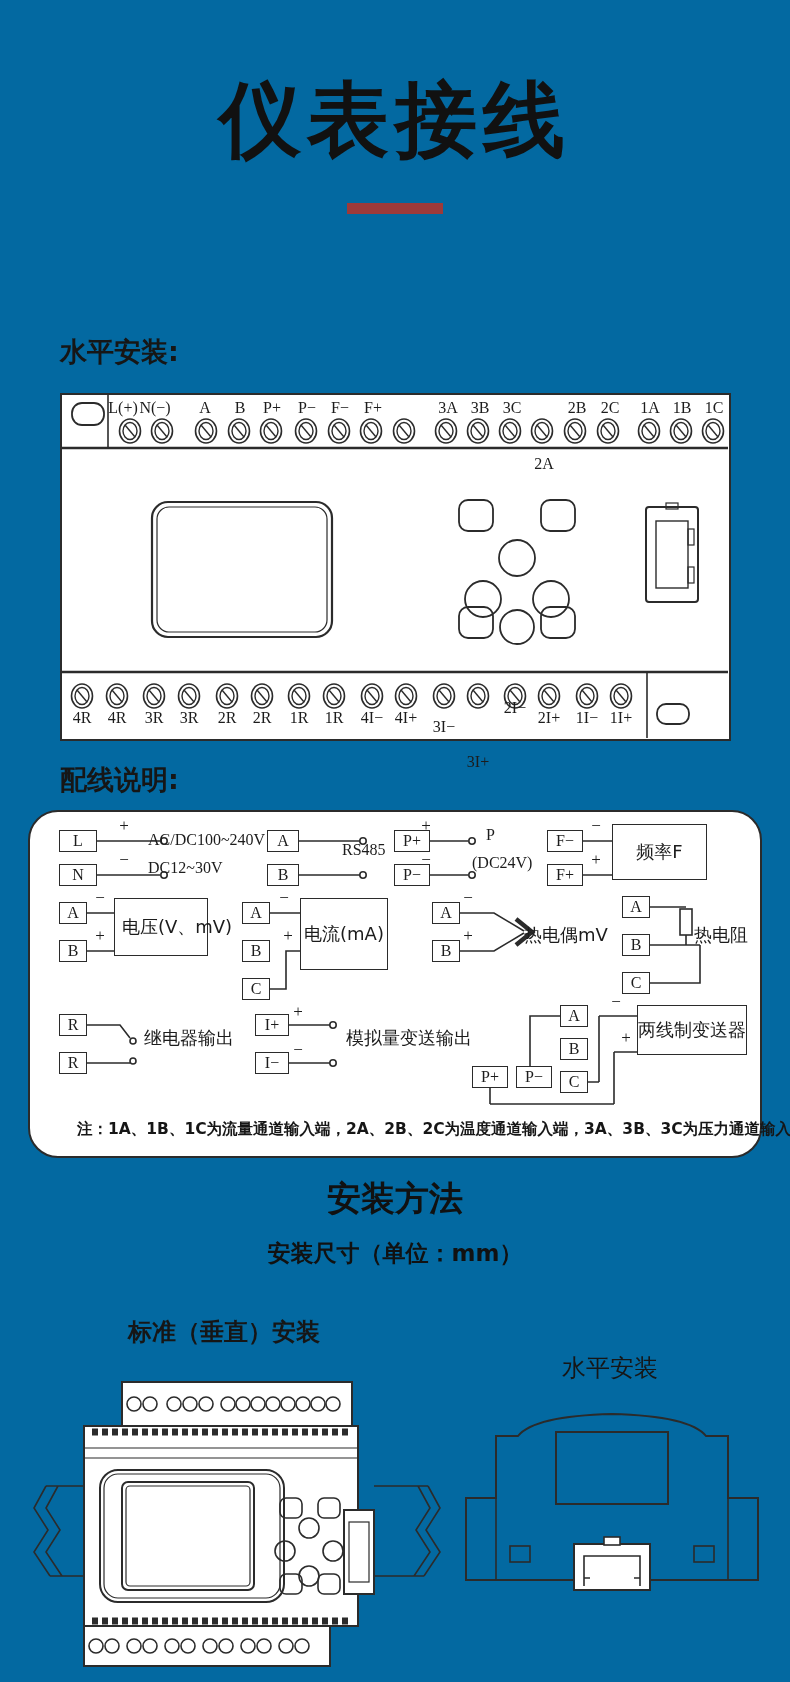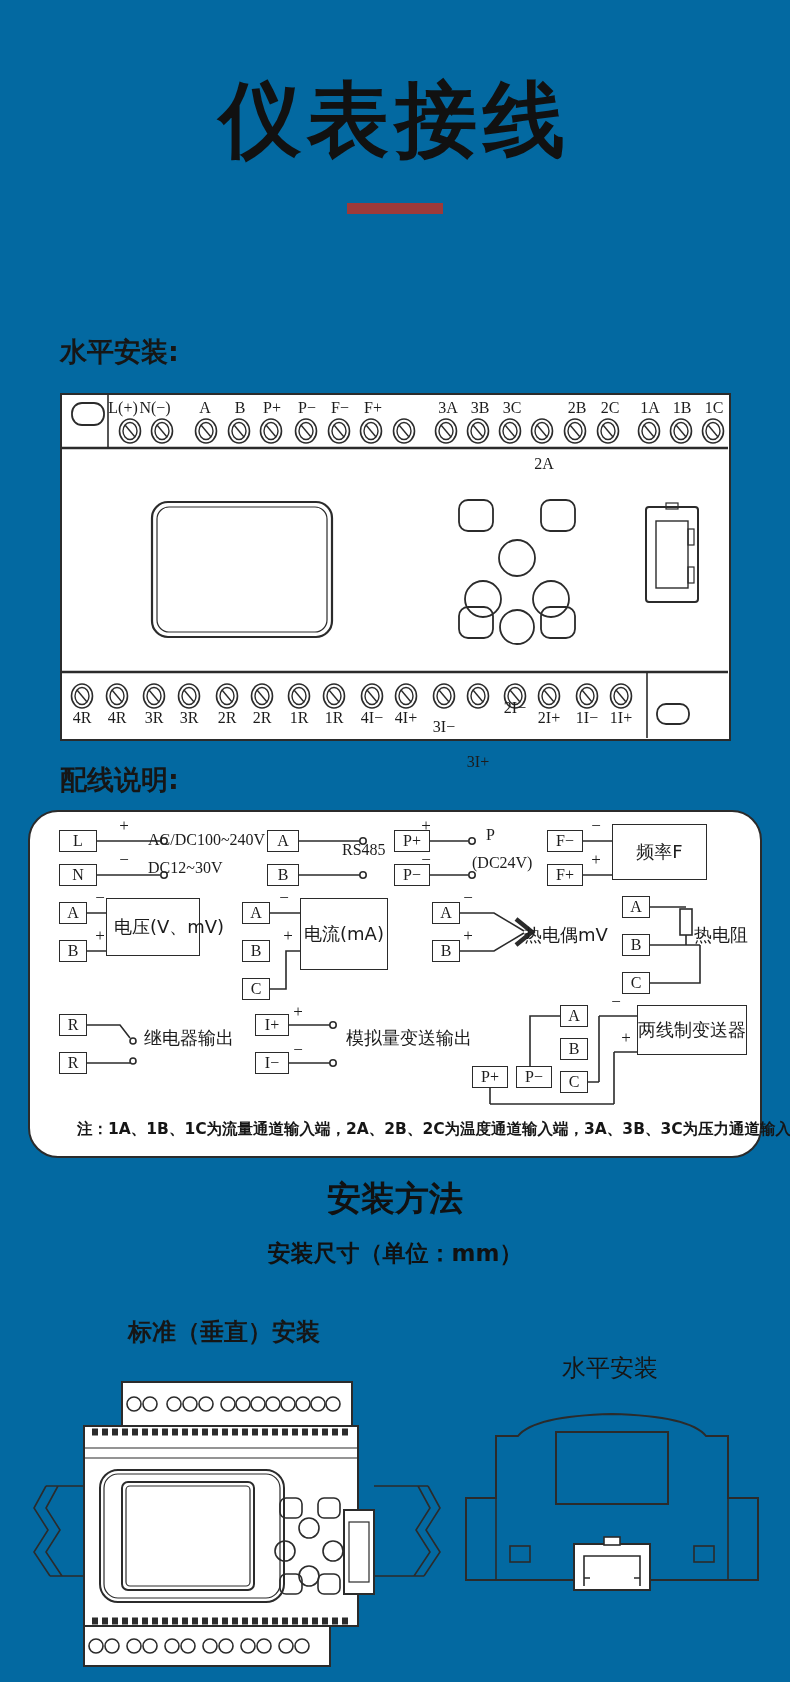--- a/index.html
+++ b/index.html
@@ -349,21 +349,21 @@
         <div class="cad" style="left: 442px; top: 42px;">(DC24V)</div>
         <div class="term-box" style="left: 517px; top: 18px; width: 36px; height: 22px;">F−</div>
         <div class="term-box" style="left: 517px; top: 52px; width: 36px; height: 22px;">F+</div>
         <div class="sign" style="left: 556px; top: 4px;">−</div>
         <div class="sign" style="left: 556px; top: 38px;">+</div>
         <div class="box-label" style="left: 582px; top: 12px; width: 95px; height: 56px;">频率F</div>
         <div class="term-box" style="left: 29px; top: 90px; width: 28px; height: 22px;">A</div>
         <div class="term-box" style="left: 29px; top: 128px; width: 28px; height: 22px;">B</div>
         <div class="sign" style="left: 60px; top: 76px;">−</div>
         <div class="sign" style="left: 60px; top: 114px;">+</div>
-        <div class="box-label" style="left: 76px; top: 86px; width: 94px; height: 58px; padding-left: 32px;">电压(V、mV)</div>
+        <div class="box-label" style="left: 84px; top: 86px; width: 94px; height: 58px; padding-left: 32px;">电压(V、mV)</div>
         <div class="term-box" style="left: 212px; top: 90px; width: 28px; height: 22px;">A</div>
         <div class="term-box" style="left: 212px; top: 128px; width: 28px; height: 22px;">B</div>
         <div class="term-box" style="left: 212px; top: 166px; width: 28px; height: 22px;">C</div>
         <div class="sign" style="left: 244px; top: 76px;">−</div>
         <div class="sign" style="left: 248px; top: 114px;">+</div>
         <div class="box-label" style="left: 270px; top: 86px; width: 88px; height: 72px;">电流(mA)</div>
         <div class="term-box" style="left: 402px; top: 90px; width: 28px; height: 22px;">A</div>
         <div class="term-box" style="left: 402px; top: 128px; width: 28px; height: 22px;">B</div>
         <div class="sign" style="left: 428px; top: 76px;">−</div>
         <div class="sign" style="left: 428px; top: 114px;">+</div>

